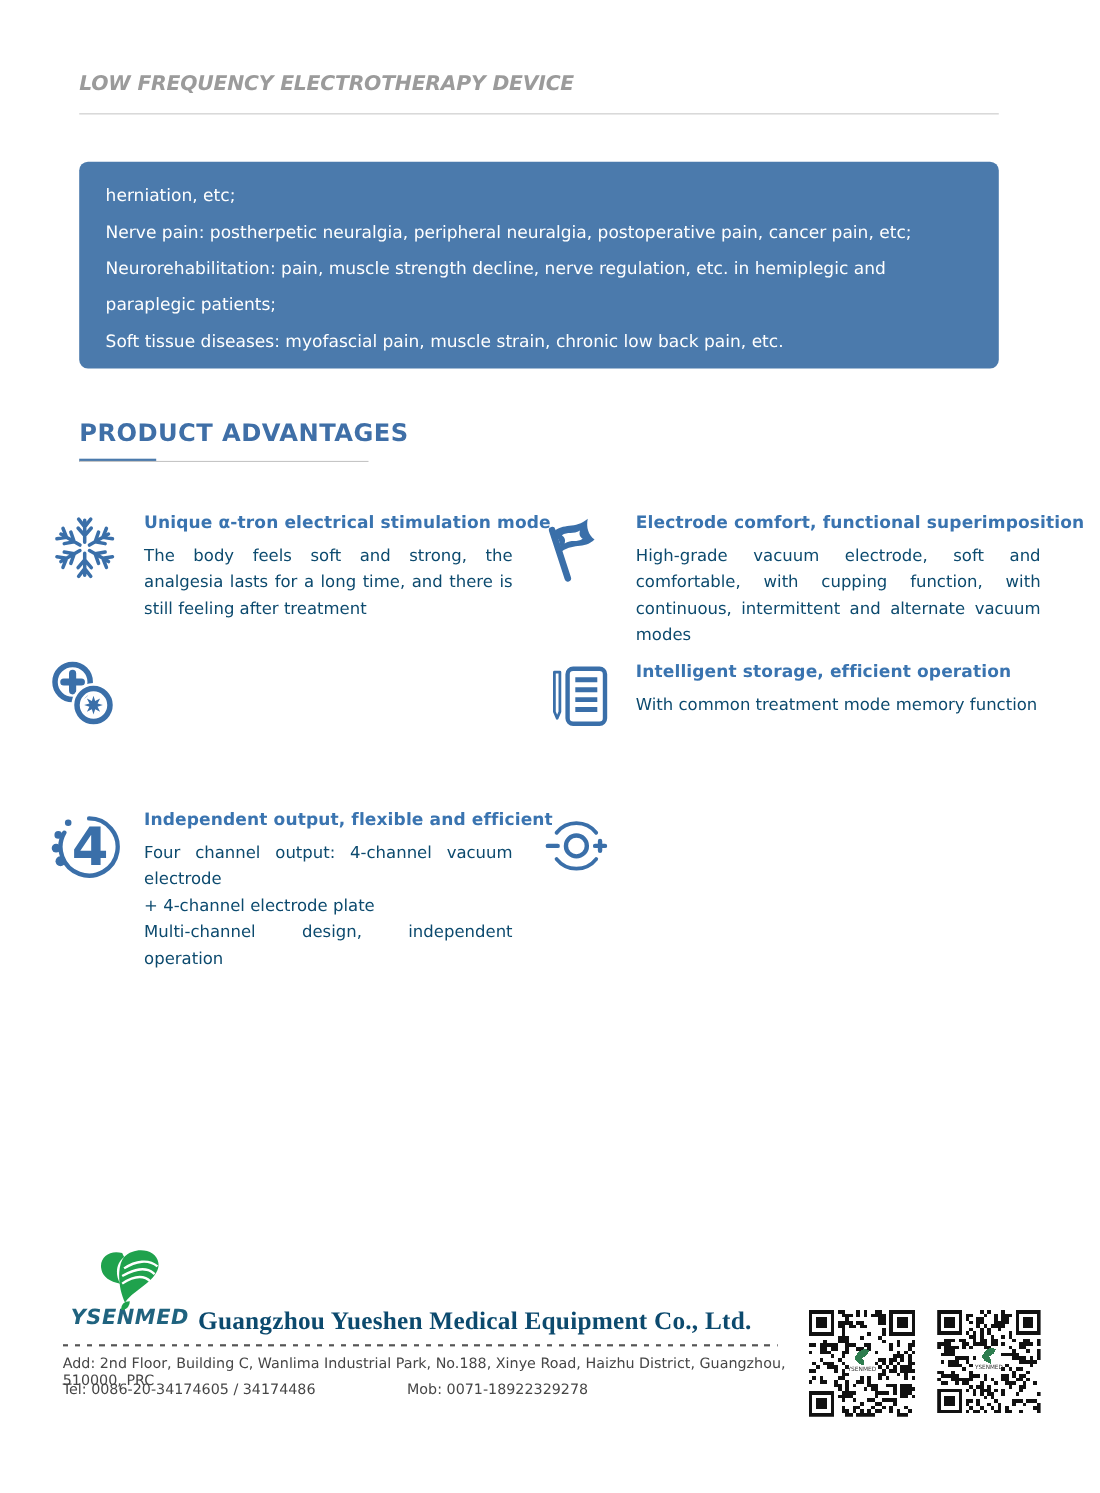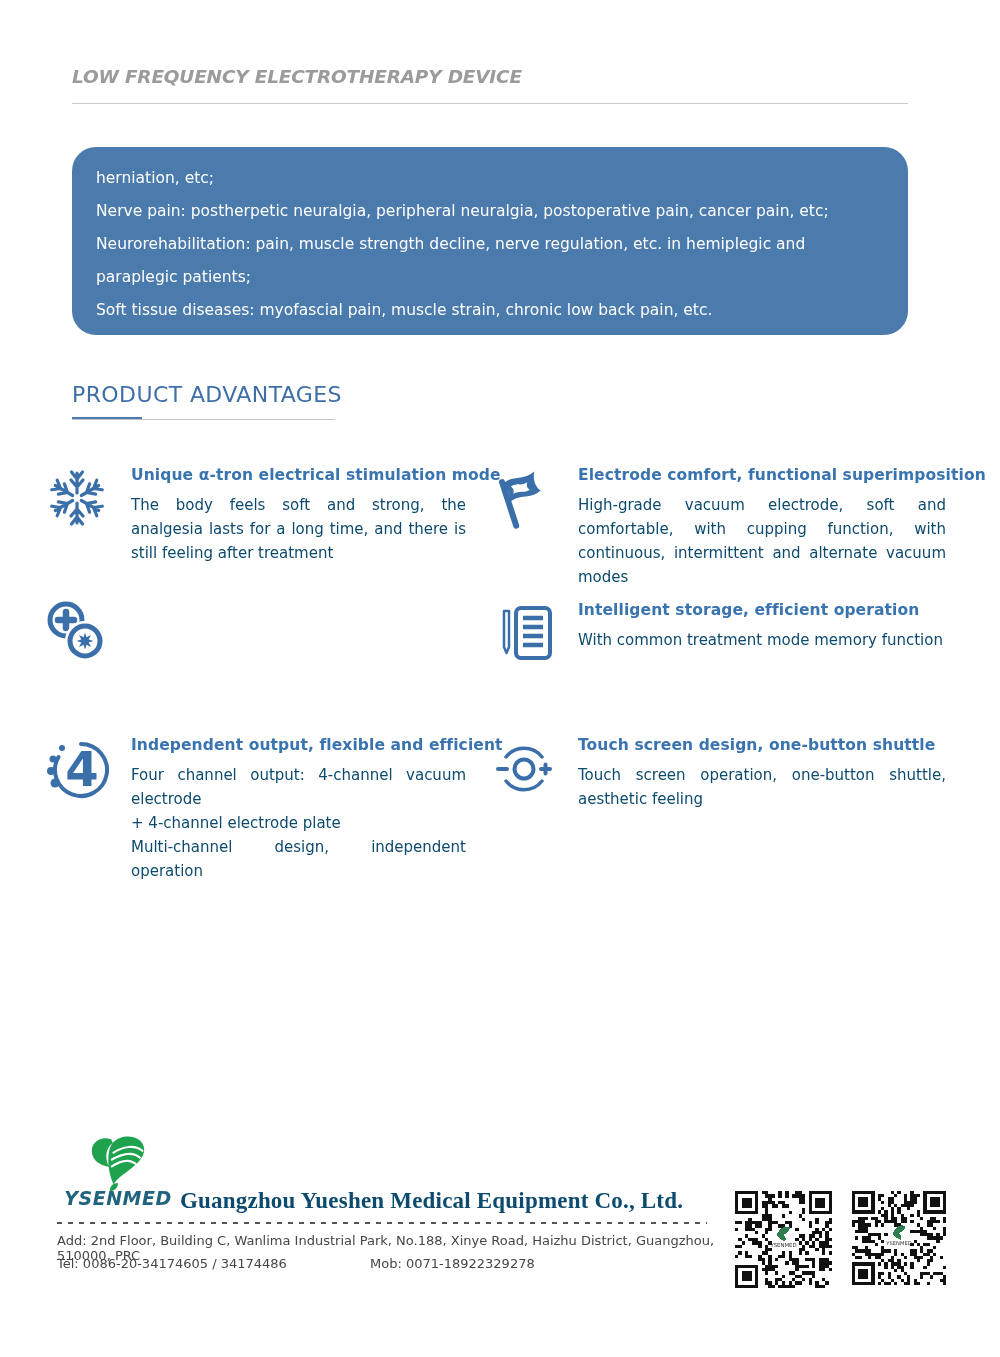--- a/index.html
+++ b/index.html
@@ -7,25 +7,25 @@
   body { font-family:"DejaVu Sans","Liberation Sans",sans-serif; }
   .page { position:relative; width:1000px; height:1357px; margin:0 auto; background:#fff; overflow:hidden;padding-left:37px; }
 
   
   .header-title { position:absolute; left:72px; top:66px; font-size:18.5px; font-style:italic;
     font-weight:700; color:#9b9b9b; letter-spacing:-0.2px; }
   .header-rule { position:absolute; left:72px; top:103px; width:836px; height:1px; background:#c9c9c9; }
 
   
   .indications { position:absolute; left:72px; top:147px; width:836px; height:188px;
-    background:#4b7aac; border-radius:24px; padding:15px 24px; color:#ffffff;
+    background:#4b7aac; border-radius:8px; padding:15px 24px; color:#ffffff;
     font-size:15.5px; line-height:33px; }
 
   
-  .section-title { position:absolute; left:72px; top:382px; font-size:22px; font-weight:400;
+  .section-title { position:absolute; left:72px; top:382px; font-size:22px; font-weight:700;
     color:#3f6fa7; letter-spacing:0.4px; }
   .title-underline-blue { position:absolute; left:72px; top:417px; width:70px; height:3px; background:#4b7aac; }
   .title-underline-gray { position:absolute; left:72px; top:419px; width:263px; height:1px; background:#c5c5c5; }
 
   
   .adv-grid { position:absolute; left:45px; top:464px; width:912px; display:grid;
     grid-template-columns:447px 465px; grid-auto-rows:135px; }
   .adv-item { display:flex; gap:22px; }
   .adv-icon { width:64px; height:64px; flex:0 0 64px; margin-top:2px; }
   .adv-text { padding-top:2px; max-width:335px; }
@@ -158,24 +158,20 @@
     </div>
 
     <div class="adv-item">
       <svg class="adv-icon" viewBox="0 0 64 64" fill="none" stroke="#3a6fa9" stroke-linecap="round">
         <circle cx="32" cy="33" r="9.5" stroke-width="4"></circle>
         <path d="M6 33 H15" stroke-width="4"></path>
         <path d="M49 33 H58 M53.5 28.5 V37.5" stroke-width="4"></path>
         <path d="M14 21 A23 23 0 0 1 50 21" stroke-width="3.5"></path>
         <path d="M14 45 A23 23 0 0 0 50 45" stroke-width="3.5"></path>
       </svg>
-      <div class="adv-text">
-        <div class="adv-title">Touch screen design, one-button shuttle</div>
-        <div class="adv-body">Touch screen operation, one-button shuttle, aesthetic feeling</div>
-      </div>
     </div>
 
   </div>
 
   <div class="logo-wrap">
     <svg class="logo-heart" width="100" height="52" viewBox="0 0 100 60">
       <path d="M42 6 C30 2 18 10 20 22 C21 30 28 36 40 38 C34 28 36 16 44 10 Z" fill="#1fa24d"></path>
       <path d="M44 10 C56 -2 78 2 80 16 C82 30 64 40 52 50 C48 54 46 56 45 58 C38 44 36 20 44 10 Z" fill="#1fa24d"></path>
       <path d="M44 22 C56 14 70 12 79 20 M42 30 C56 22 68 20 76 28 M42 38 C54 30 64 28 72 36" stroke="#ffffff" stroke-width="2.5" fill="none"></path>
     </svg>

